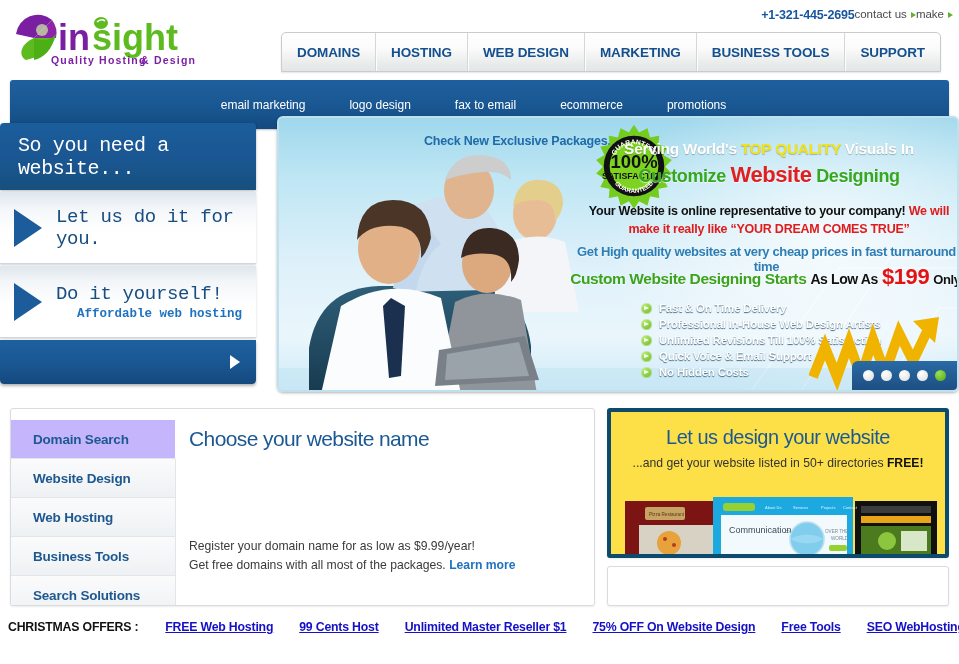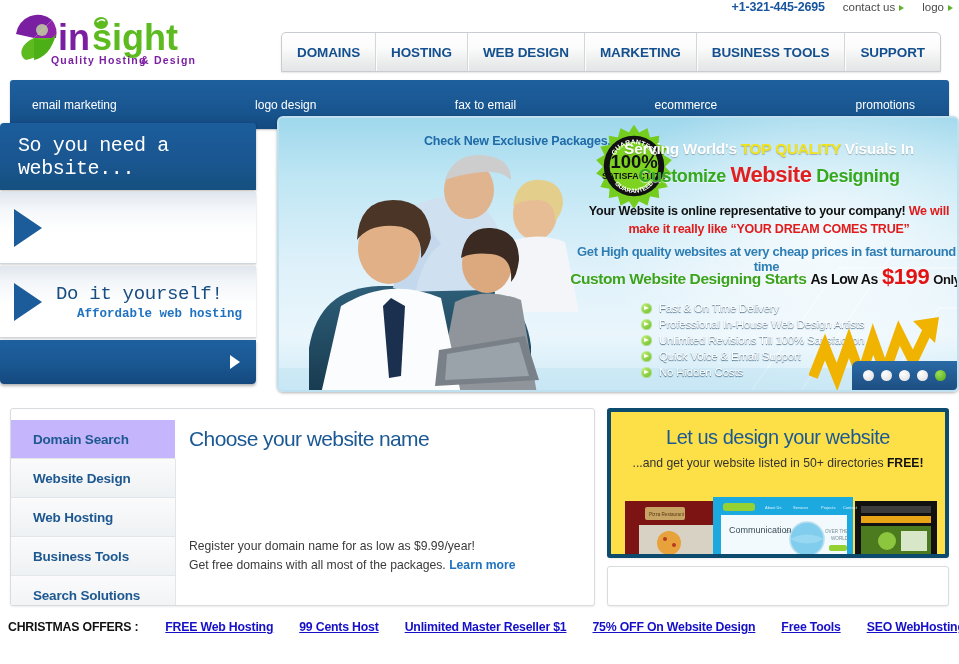--- a/index.html
+++ b/index.html
@@ -12,23 +12,23 @@
     position:relative;
   }
 
   
   .header { position:relative; height:78px; background:#fff; }
 
   .logo { position:absolute; left:8px; top:8px; width:190px; height:60px; }
   .logo svg { display:block; }
 
   .toplinks {
-    position:absolute; right:6px; top:0;
+    position:absolute; right:6px; top:8px;
     font-size:11.5px; color:#555;
-    display:flex; align-items:center; gap:18px;
+    display:flex; align-items:flex-start; 
   }
   .toplinks .phone { color:#17559e; font-weight:bold; font-size:12.5px; letter-spacing:-0.2px;}
   .toplinks a { color:#4a4a4a; text-decoration:none; }
   .tri-green {
     display:inline-block; width:0;height:0;
     border-left:5px solid #63b22d; border-top:3.5px solid transparent; border-bottom:3.5px solid transparent;
     margin-left:4px; vertical-align:middle;
   }
 
   .mainnav {
@@ -49,21 +49,21 @@
     cursor:pointer; white-space:nowrap;
     letter-spacing:-0.1px;
   }
   .mainnav .navitem:last-child { border-right:none; box-shadow:none; }
 
   
   .subnav {
     position:absolute; left:10px; top:80px; width:939px; height:49px;
     background:linear-gradient(to bottom, #1e5f9e 0%, #1a5893 50%, #134a80 100%);
     border-radius:3px 3px 0 0;
-    display:flex; align-items:center; justify-content:space-between;
+    display:flex; align-items:center; justify-content:center;
     padding-right:12px;
     box-shadow:0 1px 2px rgba(0,0,0,.25);
   }
   .subnav .sublink {
     color:#ffffff; font-size:12px; text-decoration:none;
     padding:0 22px; white-space:nowrap;
   }
 
   
   .leftpanel { position:absolute; left:0px; top:123px; width:256px; height:261px;font-family:Liberation Mono, monospace; }
@@ -167,21 +167,21 @@
     text-shadow:0 1px 0 rgba(255,255,255,.6);
   }
   .bn-p3 .g { color:#3da31c; font-size:15.5px;}
   .bn-p3 .k { color:#111; font-size:14px;}
   .bn-p3 .price { color:#e41313; font-size:22px;}
   .bn-p3 .only { color:#111; font-size:13px;}
 
   .bullets { position:absolute; left:362px; top:182px; }
   .bullets .b {
     display:flex; align-items:center; gap:7px;
-    font-size:11.5px; font-weight:normal; color:#ffffff;
+    font-size:11.5px; font-weight:bold; color:#ffffff;
     text-shadow:0 1px 1px rgba(40,80,110,.85);
     height:16px; letter-spacing:-0.2px;
   }
   .bullets .dot {
     width:11px;height:11px;border-radius:50%;
     background:radial-gradient(circle at 35% 30%, #b9ec6a, #5cb321);
     box-shadow:inset 0 0 0 1px rgba(255,255,255,.4);
     flex:none; position:relative;
   }
   .bullets .dot:after{
@@ -304,21 +304,21 @@
       <ellipse cx="93" cy="15" rx="7" ry="6" fill="#5dbb20"></ellipse>
       <path d="M89 14 q4 -4 8 -1" stroke="#fff" stroke-width="1.6" fill="none"></path>
       <text x="43" y="56" font-family="Liberation Sans, sans-serif" font-size="10.5" font-weight="bold" fill="#7b1fa2" letter-spacing="1.2">Quality Hosting</text>
       <text x="133" y="56" font-family="Liberation Sans, sans-serif" font-size="10.5" font-weight="bold" fill="#7b1fa2" letter-spacing="1.2">&amp; Design</text>
     </svg>
   </div>
 
   <div class="toplinks">
     <span class="phone">+1-321-445-2695</span>
     <a href="#"><span>contact us</span><i class="tri-green"></i></a>
-    <a href="#"><span>logo</span><i class="tri-green"></i></a>
+    <a href="#"><span>make</span><i class="tri-green"></i></a>
   </div>
 
   <nav class="mainnav">
     <div class="navitem">DOMAINS</div>
     <div class="navitem">HOSTING</div>
     <div class="navitem">WEB DESIGN</div>
     <div class="navitem">MARKETING</div>
     <div class="navitem">BUSINESS TOOLS</div>
     <div class="navitem">SUPPORT</div>
   </nav>
@@ -335,20 +335,21 @@
 <div class="leftpanel">
   <div class="lp-head">
     <span>So you need a website...</span>
   </div>
 
   <div class="lp-row">
     <div class="lp-arrow">
         <i></i>
       </div>
     <div class="lp-txt">
+      <div class="lp-title">Let us do it for you.</div>
     </div>
   </div>
 
   <div class="lp-row">
     <div class="lp-arrow">
         <i></i>
       </div>
     <div class="lp-txt">
       <div class="lp-title r2">Do it yourself!</div>
       <div class="lp-sub right">Affordable web hosting</div>

